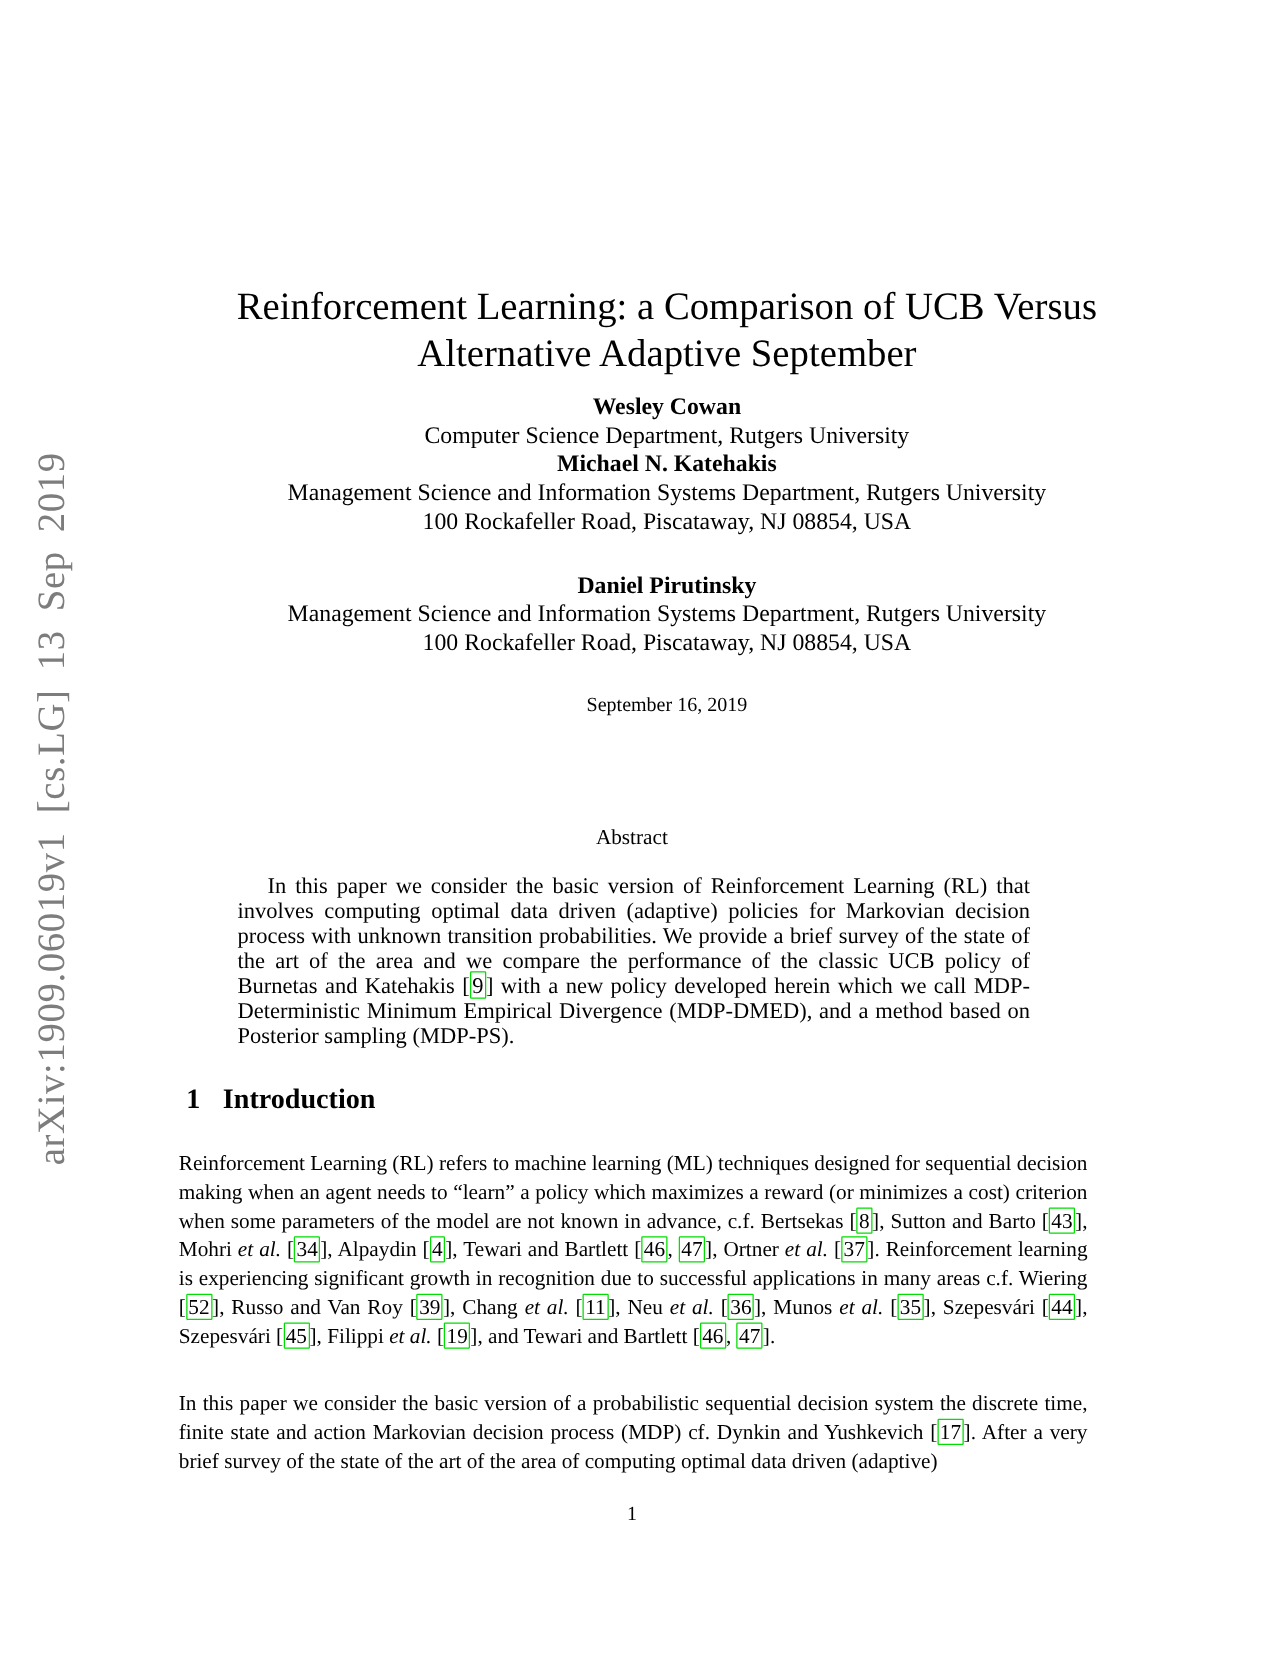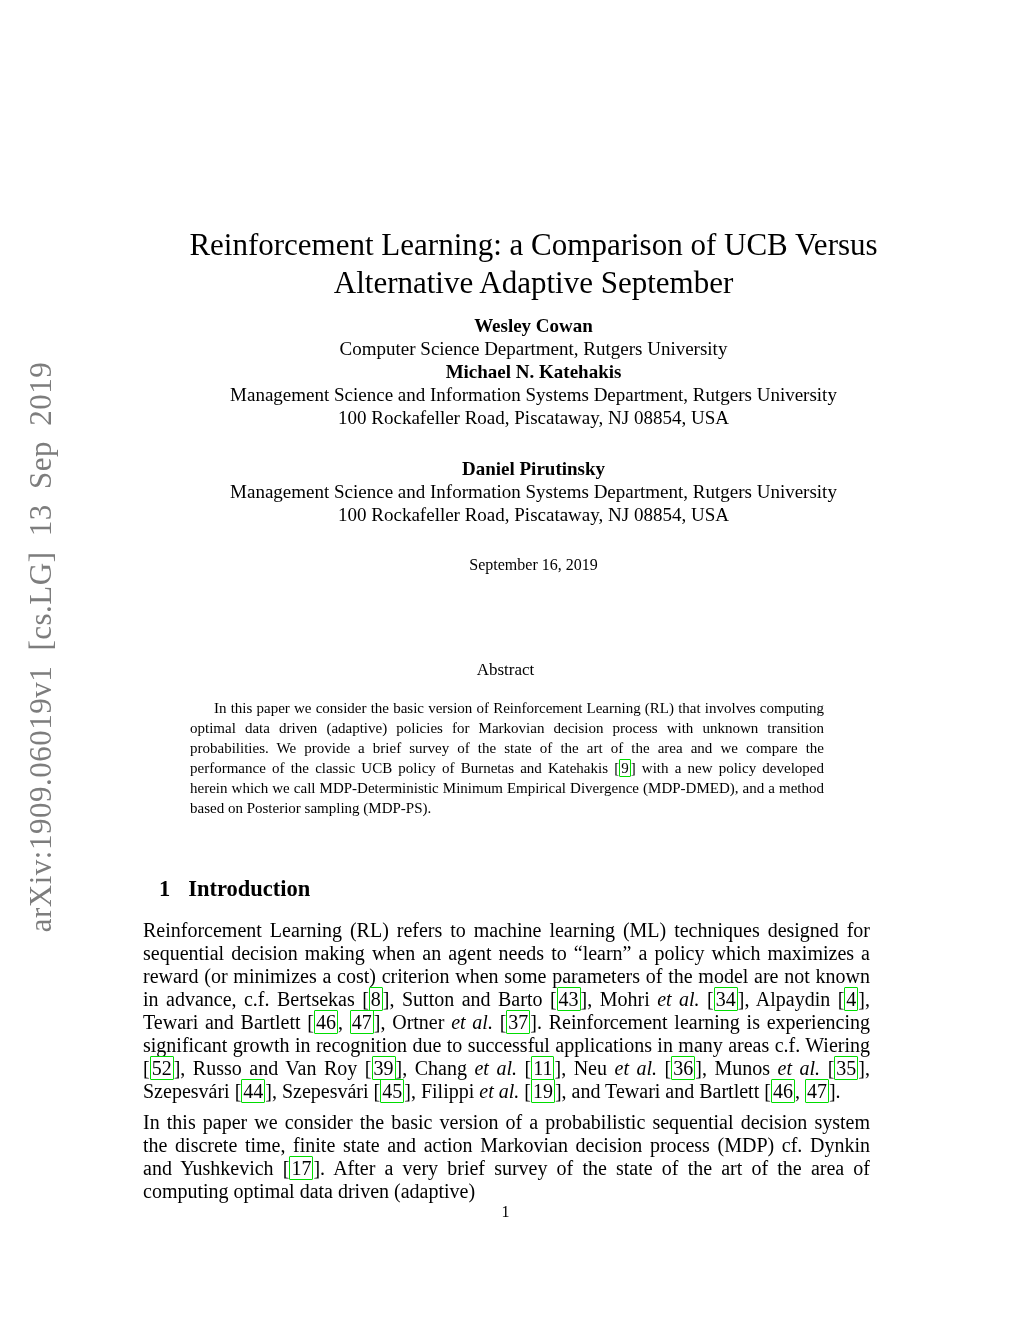--- a/index.html
+++ b/index.html
@@ -73,44 +73,44 @@
     width: 1011px;
     text-align: center;
     font-weight: normal;
     font-size: 17px;
   }
   .abstract-body {
     position: absolute;
     top: 698px;
     left: 190px;
     width: 634px;
-    font-size: 15px;
+    font-size: 18px;
     line-height: 20px;
     text-align: justify;
     text-indent: 24px;
   }
 
   
   .section-heading {
     position: absolute;
     top: 860px;
     left: 143px;
-    margin: 16px;
+    margin: 6px;
     font-size: 22.5px;
     font-weight: bold;
   }
   .section-number { margin-right: 18px; }
 
   
   .body-par {
     position: absolute;
     left: 143px;
     width: 727px;
     margin: 0;
-    font-size: 20px;
+    font-size: 17px;
     line-height: 23px;
     text-align: justify;
   }
   .par-1 { top: 919px; }
   .par-2 { top: 1111px; }
 
   
   .em { font-style: italic; }
   .cite {
     border: 1.5px solid #00dd00;

